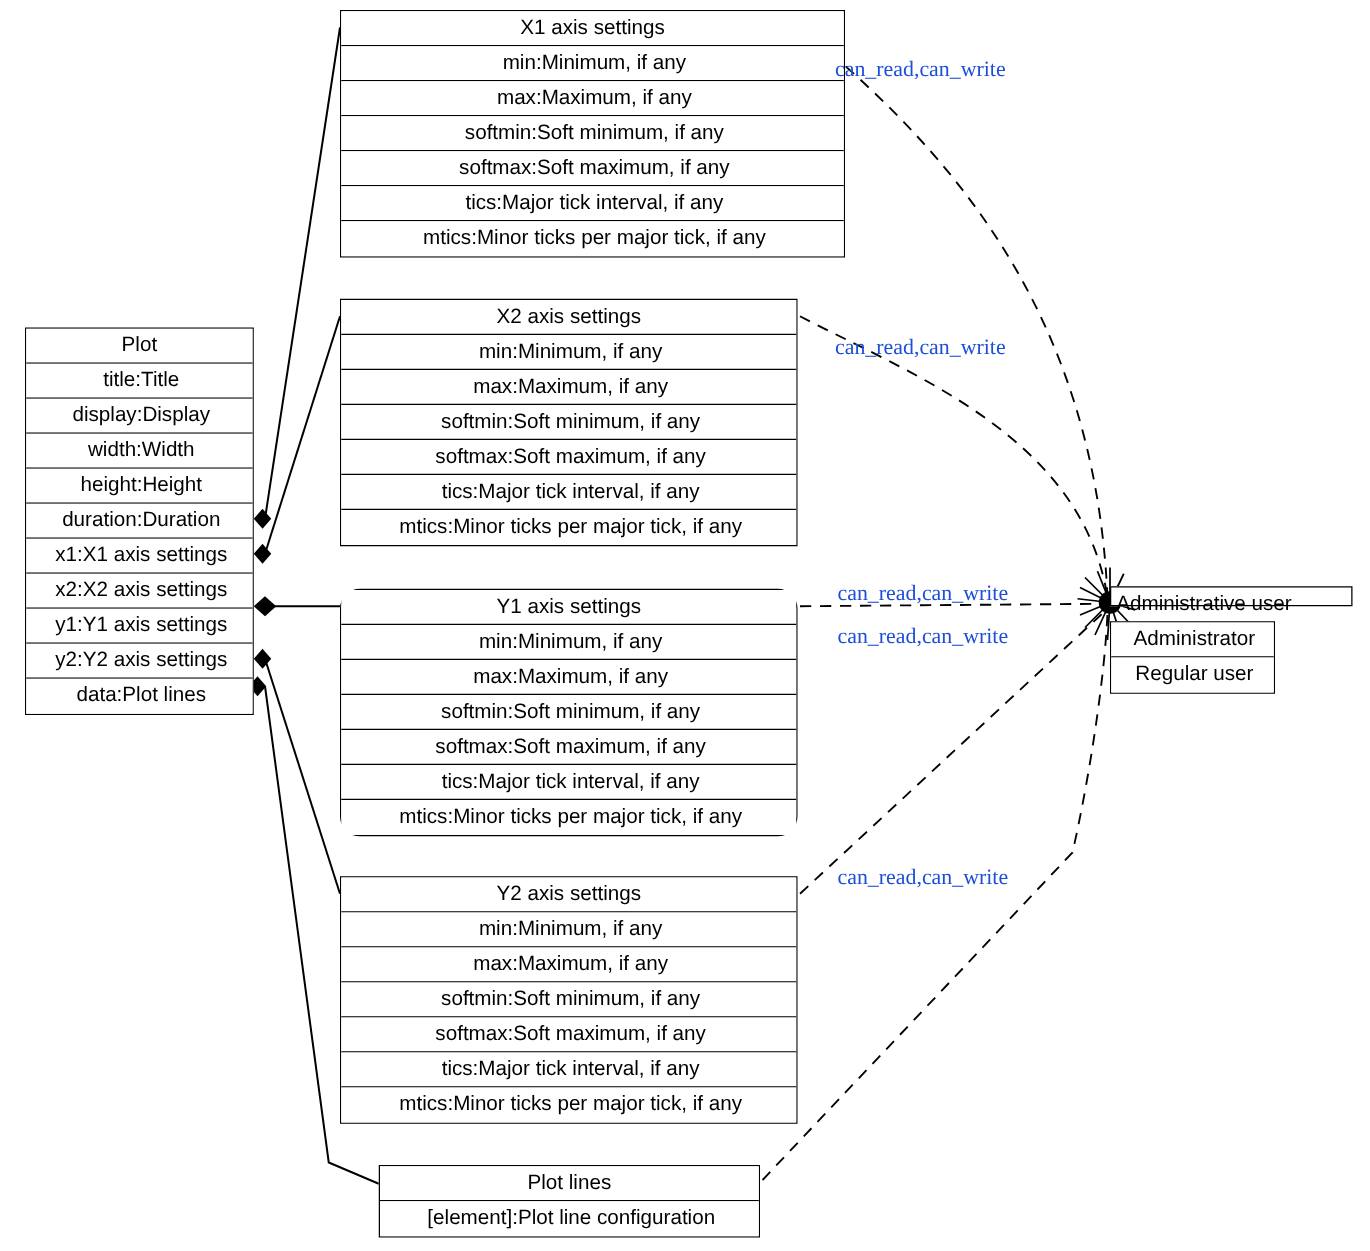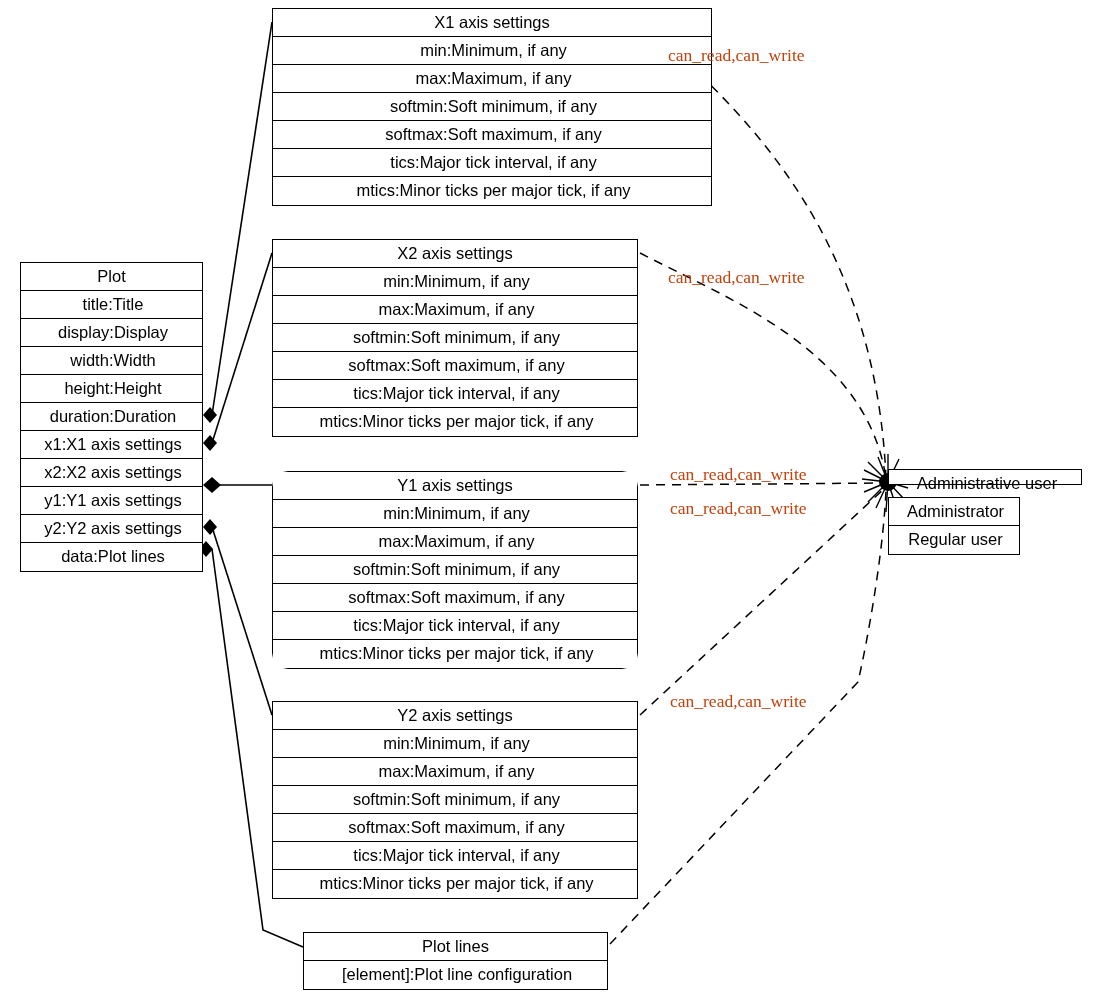--- a/index.html
+++ b/index.html
@@ -10,23 +10,23 @@
   .uml-box{position:absolute;box-sizing:border-box;border:1.6px solid #000;
            background:#fff;}
   .uml-row{box-sizing:border-box;border-bottom:1.6px solid #000;
            height:28px;line-height:27px;font-size:16.5px;white-space:nowrap;
            overflow:hidden;background:#fff;}
   .uml-row:last-child{border-bottom:none;}
   .uml-title{text-align:center;}
   .uml-attr{text-align:center;padding-left:3px;}
   .wide-head{position:absolute;box-sizing:border-box;border:1.6px solid #000;
              background:#fff;height:16px;line-height:27px;font-size:16.5px;
-             padding-left:4px;white-space:nowrap;text-align:center;}
+             padding-left:4px;white-space:nowrap;}
   .edge-label{position:absolute;font-family:"Liberation Serif",serif;
-              font-size:17.5px;white-space:nowrap;color:#c2410c;
+              font-size:17.5px;white-space:nowrap;color:#1d4ed8;
               background:transparent;letter-spacing:0px;}
 </style>
 </head>
 <body>
 
 <div id="stage">
 
   <svg id="edges" viewBox="0 0 1096 1001" xmlns="http://www.w3.org/2000/svg">
 
     <g>
@@ -107,21 +107,21 @@
     <div class="uml-row uml-attr">width:Width</div>
     <div class="uml-row uml-attr">height:Height</div>
     <div class="uml-row uml-attr">duration:Duration</div>
     <div class="uml-row uml-attr">x1:X1 axis settings</div>
     <div class="uml-row uml-attr">x2:X2 axis settings</div>
     <div class="uml-row uml-attr">y1:Y1 axis settings</div>
     <div class="uml-row uml-attr">y2:Y2 axis settings</div>
     <div class="uml-row uml-attr">data:Plot lines</div>
   </div>
 
-  <div class="uml-box" style="left:272px;top:8px;width:440px;">
+  <div class="uml-box" style="left:272px;top:8px;width:404px;">
     <div class="uml-row uml-title">X1 axis settings</div>
     <div class="uml-row uml-attr">min:Minimum, if any</div>
     <div class="uml-row uml-attr">max:Maximum, if any</div>
     <div class="uml-row uml-attr">softmin:Soft minimum, if any</div>
     <div class="uml-row uml-attr">softmax:Soft maximum, if any</div>
     <div class="uml-row uml-attr">tics:Major tick interval, if any</div>
     <div class="uml-row uml-attr">mtics:Minor ticks per major tick, if any</div>
   </div>
 
   <div class="uml-box" style="left:272px;top:239px;width:366px;">

